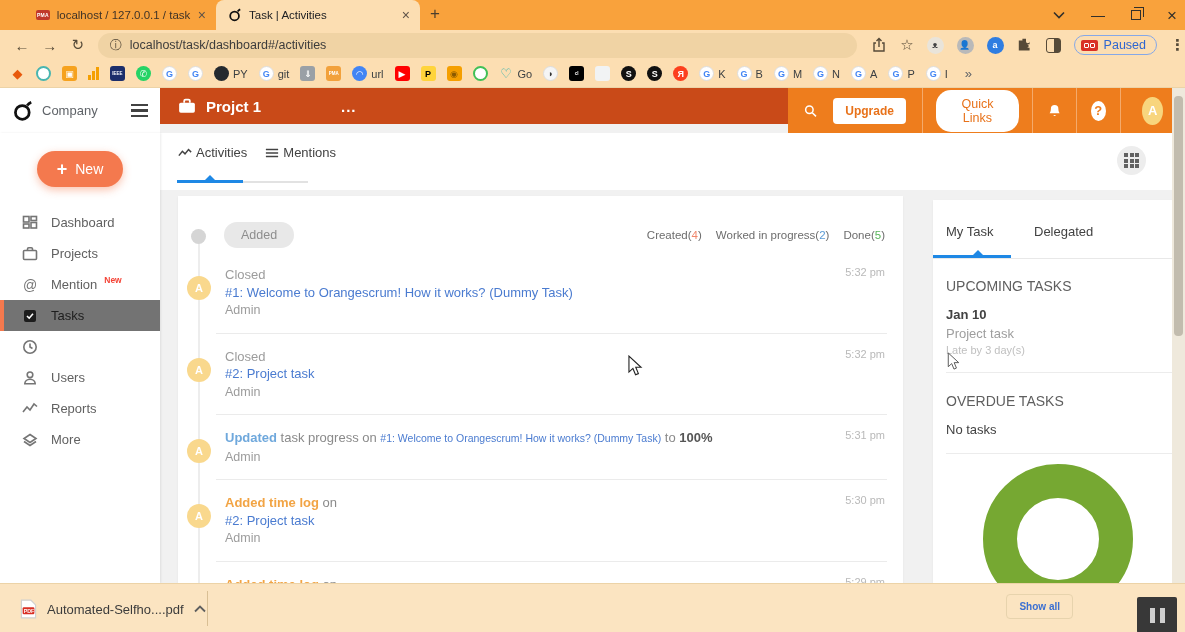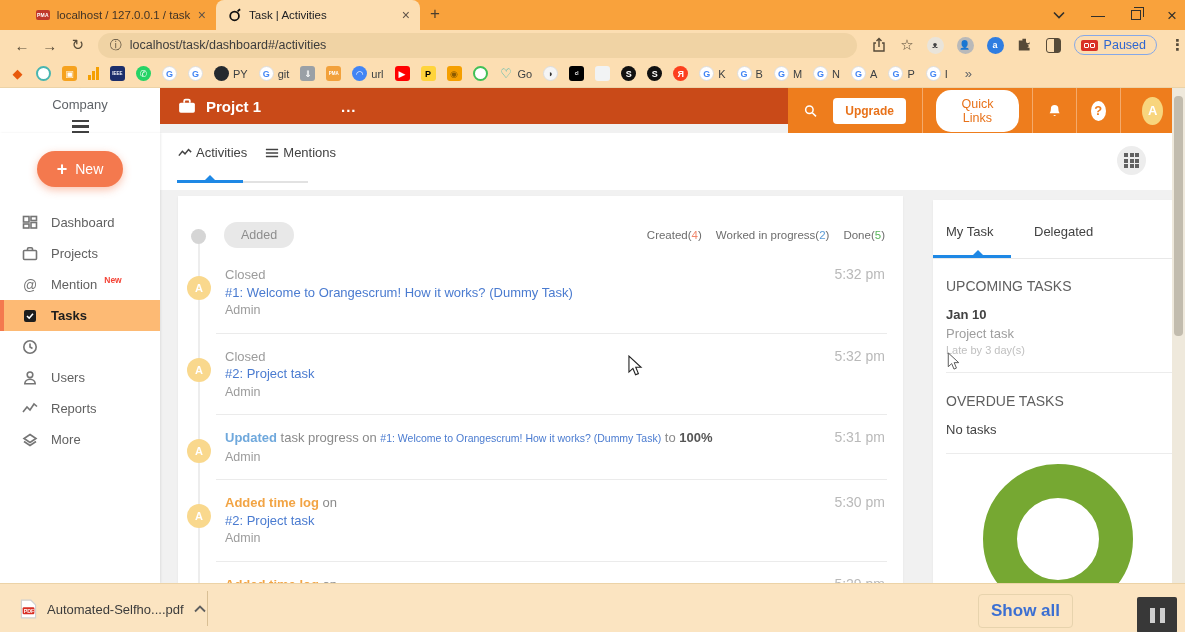--- a/index.html
+++ b/index.html
@@ -33,42 +33,42 @@
   .bm { display:flex; align-items:center; gap:4px; font-size:11px; color:#3c4043; flex:0 0 auto; }
   .bm .shape { width:15px; height:15px; display:flex; align-items:center; justify-content:center; border-radius:50%; font-weight:bold; }
   .bm .sq { border-radius:3px; }
   .bm .ring { border:2.5px solid; background:#fff; }
   .bm-bars { display:flex; align-items:flex-end; gap:1px; height:13px; }
   .bm-bars i { display:block; width:3px; background:#f59f00; }
   .bm-overflow { font-size:13px; color:#5f6368; margin-left:6px; }
 
   
   .appheader { position:absolute; top:88px; left:0; width:1185px; height:45px; }
-  .ah-left { position:absolute; left:0; top:0; width:160px; height:45px; background:#fff; display:flex; align-items:center; padding:0 12px; gap:8px;flex-direction:column; }
+  .ah-left { position:absolute; left:0; top:0; width:160px; height:45px; background:#fff; display:flex; align-items:center; padding:0 12px; gap:8px; }
   .ah-left .company { font-size:13px; color:#5f6368; flex:1; }
   .hamburger { display:flex; flex-direction:column; gap:3px; }
   .hamburger i { display:block; width:17px; height:2.5px; background:#424242; }
   .ah-project { position:absolute; left:160px; top:0; width:628px; height:36px; background:#c94a18; display:flex; align-items:center; padding:0 18px; gap:10px; color:#fff; }
   .ah-project .pname { font-size:15px; font-weight:bold; }
   .ah-project .dots { font-size:15px; font-weight:bold; letter-spacing:1px; margin-left:70px; }
   .ah-right { position:absolute; left:788px; top:0; width:397px; height:45px; background:#ee7d1d; display:flex; align-items:center; }
   .ah-sep { width:1px; height:45px; background:rgba(255,255,255,.35); }
   .upgrade-btn { background:#fff; color:#e8721a; font-size:12px; font-weight:bold; border:none; border-radius:4px; padding:6px 12px; margin:0 16px; }
   .quicklinks-btn { background:#fff; color:#e8721a; font-size:12.5px; border:none; border-radius:15px; padding:7px 18px; margin:0 13px; }
   .hdr-avatar { width:28px; height:28px; border-radius:50%; background:#f8d57d; color:#fff; font-weight:bold; font-size:13px; display:flex; align-items:center; justify-content:center; margin:0 22px; }
   .qmark { width:20px; height:20px; border-radius:50%; background:#fff; color:#ee7d1d; font-weight:bold; font-size:13px; display:flex; align-items:center; justify-content:center; margin:0 14px; }
 
   
   .sidebar { position:absolute; top:133px; left:0; width:160px; height:450px; background:#fff; box-shadow:1px 0 2px rgba(0,0,0,.08); z-index:3; }
   .new-btn { display:flex; align-items:center; justify-content:center; gap:8px; width:86px; height:36px; margin:18px auto 20px; background:#f4794e; color:#fff; border:none; border-radius:18px; font-size:14px; box-shadow:0 3px 8px rgba(244,121,78,.45); }
   .new-btn .plus { font-size:18px; font-weight:bold; }
   .nav-item { position:relative; display:flex; align-items:center; gap:13px; height:31px; padding-left:22px; color:#616161; font-size:13px; }
   .nav-item svg { width:16px; height:16px; stroke:#757575; fill:none; stroke-width:1.6; flex:0 0 auto; }
   .nav-item .at { font-size:14px; color:#757575; width:16px; text-align:center; }
-  .nav-item.selected { background:#fdba74; color:#1d1d1d; font-weight:bold; }
+  .nav-item.selected { background:#737373; color:#1d1d1d; font-weight:normal; }
   .nav-item.selected:before { content:""; position:absolute; left:0; top:0; width:4px; height:100%; background:#f4794e; }
   .nav-item.selected svg { stroke:#1d1d1d; }
   .nav-badge { font-size:8.5px; color:#f44336; font-weight:bold; position:relative; top:-5px; margin-left:-6px; }
 
   
   .tabstrip { position:absolute; top:133px; left:160px; width:1012px; height:57px; background:#fff; }
   .mtabs { position:absolute; left:18px; top:12px; display:flex; gap:18px; }
   .mtab { display:flex; align-items:center; gap:4px; font-size:13px; color:#424242; padding-bottom:14px; }
   .mtab svg { width:14px; height:12px; stroke:#424242; fill:none; stroke-width:1.7; }
   .tab-underline-gray { position:absolute; left:17px; top:48px; width:131px; height:2px; background:#e2e2e2; }
@@ -83,21 +83,21 @@
   .timeline { position:absolute; left:20px; top:46px; width:2px; height:341px; background:#ededed; }
   .feed-head { position:relative; height:56px; padding-top:22px; }
   .tl-dot { position:absolute; left:13px; top:33px; width:15px; height:15px; border-radius:50%; background:#d5d5d5; }
   .today-chip { position:absolute; left:46px; top:26px; background:#e8e8e8; color:#8d8d8d; font-size:12.5px; border:none; border-radius:13px; padding:6px 17px; }
   .counters { position:absolute; right:18px; top:33px; font-size:11.5px; color:#6d6d6d; display:flex; gap:14px; }
   .cnt-created { color:#f0876c; } .cnt-progress { color:#5b9bd5; } .cnt-done { color:#59b65c; }
   .feed-item { position:relative; padding:14px 120px 14px 47px; }
   .feed-item:after { content:""; position:absolute; left:38px; right:16px; bottom:0; height:1px; background:#ebebeb; }
   .feed-item:last-child:after { display:none; }
   .fi-avatar { position:absolute; left:9px; top:24px; width:24px; height:24px; border-radius:50%; background:#f9d88d; color:#fff; font-size:11px; font-weight:bold; display:flex; align-items:center; justify-content:center; }
-  .fi-time { position:absolute; right:18px; top:14px; font-size:14px; color:#b9b9b9; }
+  .fi-time { position:absolute; right:18px; top:14px; font-size:11px; color:#b9b9b9; }
   .fi-line { line-height:17.5px; font-size:13px; }
   .seg-status { color:#9c9c9c; }
   .seg-link { color:#4a7bd0; }
   .seg-link-sm { color:#4a7bd0; font-size:10.5px; }
   .seg-plain { color:#8a8a8a; }
   .seg-updated { color:#6fa8dc; font-weight:bold; }
   .seg-added { color:#f2a444; font-weight:bold; }
   .seg-strong { color:#555; font-weight:bold; }
   .seg-user { color:#9c9c9c; font-size:12.5px; }
 
@@ -121,21 +121,21 @@
   
   .pg-scroll { position:absolute; left:1172px; top:88px; width:13px; height:495px; background:#efe9dc; }
   .pg-thumb { position:absolute; left:2px; top:8px; width:9px; height:240px; background:#c2bcae; border-radius:4px; }
 
   
   .dlbar { position:absolute; left:0; top:583px; width:1185px; height:49px; background:#fbe4c1; border-top:1px solid #ecd3a7; z-index:5; }
   .dl-chip { position:absolute; left:10px; top:9px; display:flex; align-items:center; gap:10px; padding:6px 10px; border-radius:16px; }
   .dl-name { font-size:13px; color:#3c3c3c; }
   .dl-caret { color:#5f5f5f; }
   .dl-sep { position:absolute; left:207px; top:7px; width:1px; height:35px; background:#d9bf94; }
-  .showall-btn { position:absolute; right:112px; top:10px; background:transparent; border:1px solid #e7d3ad; border-radius:4px; color:#3b6fd2; font-size:17px; font-weight:bold; padding:6px 12px; }
+  .showall-btn { position:absolute; right:112px; top:10px; background:transparent; border:1px solid #e7d3ad; border-radius:4px; color:#3b6fd2; font-size:10px; font-weight:bold; padding:6px 12px; }
   .pause-btn { position:absolute; right:8px; top:13px; width:40px; height:36px; background:#383838; border-radius:2px; display:flex; align-items:center; justify-content:center; gap:5px; }
   .pause-btn i { display:block; width:5px; height:15px; background:#cfcfcf; }
 
   .cursor { position:absolute; z-index:9; pointer-events:none; }
 </style>
 </head>
 <body>
 
 <div id="stage">
 

